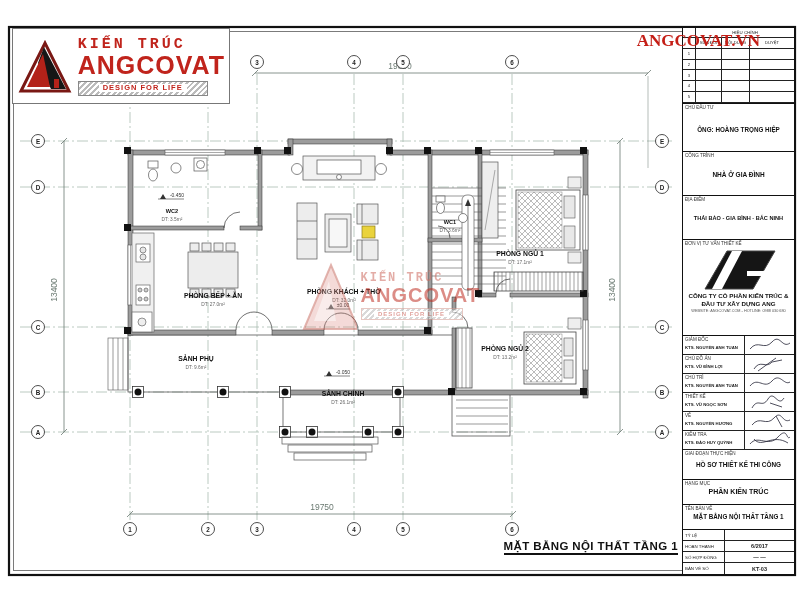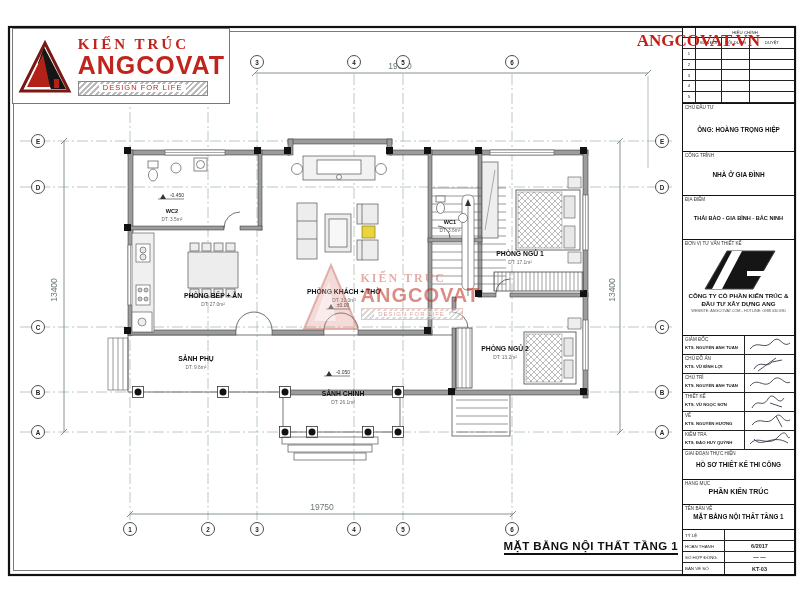--- a/index.html
+++ b/index.html
@@ -2,25 +2,25 @@
 <html><head>
 <meta charset="utf-8">
 <style>
   html,body{margin:0;padding:0;background:#ffffff;}
   body{width:800px;height:600px;position:relative;font-family:"Liberation Sans",sans-serif;overflow:hidden;}
   .abs{position:absolute;}
   
   #logo-box{left:12px;top:28px;width:218px;height:76px;background:#fff;border:1px solid #777;
     display:flex;align-items:center;gap:6px;padding:2px 4px;box-sizing:border-box;z-index:6;}
   .logo-text{display:flex;flex-direction:column;line-height:1;}
-  .kientruc{font-family:Liberation Serif, serif;color:#c0241c;font-size:15px;letter-spacing:3px;font-weight:bold;}
+  .kientruc{font-family:Liberation Mono, monospace;color:#c0241c;font-size:15px;letter-spacing:3px;font-weight:bold;}
   .brandname{color:#c0241c;font-size:25px;font-weight:900;letter-spacing:1px;margin-top:1px;}
   .banner{margin-top:3px;width:128px;height:13px;border:1px solid #888;display:flex;align-items:center;justify-content:center;position:relative;background:
     repeating-linear-gradient(135deg,#bbb 0 2px,#fff 2px 4px);}
-  .banner>span{background:#fff;padding:0 4px;color:#c0241c;font-size:7.5px;font-weight:normal;letter-spacing:1px;text-align:right;}
+  .banner>span{background:#fff;padding:0 4px;color:#c0241c;font-size:7.5px;font-weight:bold;letter-spacing:1px;text-align:right;}
   
   #contact{top:30px;right:40px;z-index:7;text-align:left;color:#c41e16;font-family:"Liberation Serif",serif;
     font-weight:bold;font-size:17px;line-height:1.35;margin-left:24px;}
   
   #watermark{left:300px;top:250px;width:180px;height:92px;z-index:2;opacity:.55;display:flex;align-items:center;gap:4px;}
   #watermark .logo-text .kientruc{color:#cd6a5f;font-size:12px;letter-spacing:2px;}
   #watermark .logo-text .brandname{color:#c03024;font-size:20px;}
   #watermark .banner{width:100px;height:10px;border-color:#d49a92;}
   #watermark .banner>span{color:#c8554a;font-size:6px;}
   

